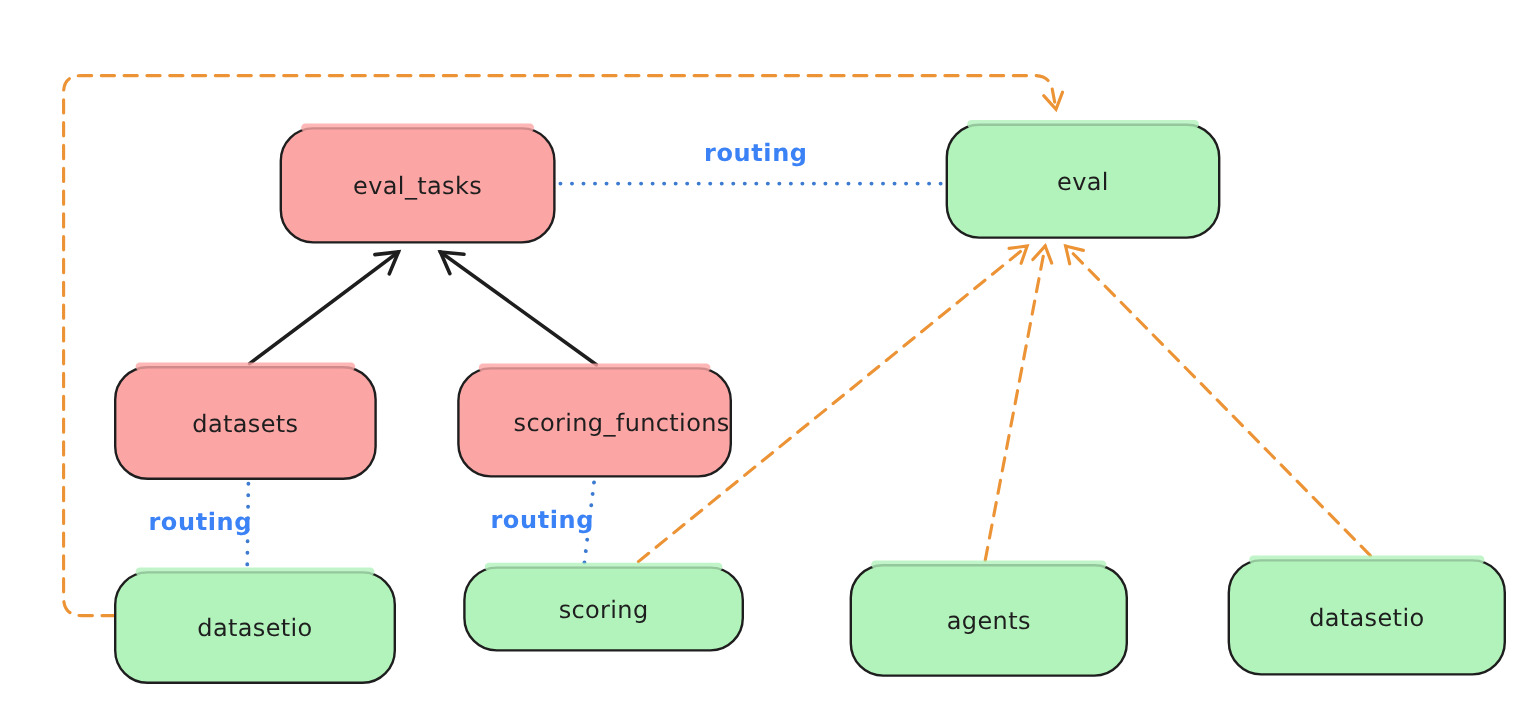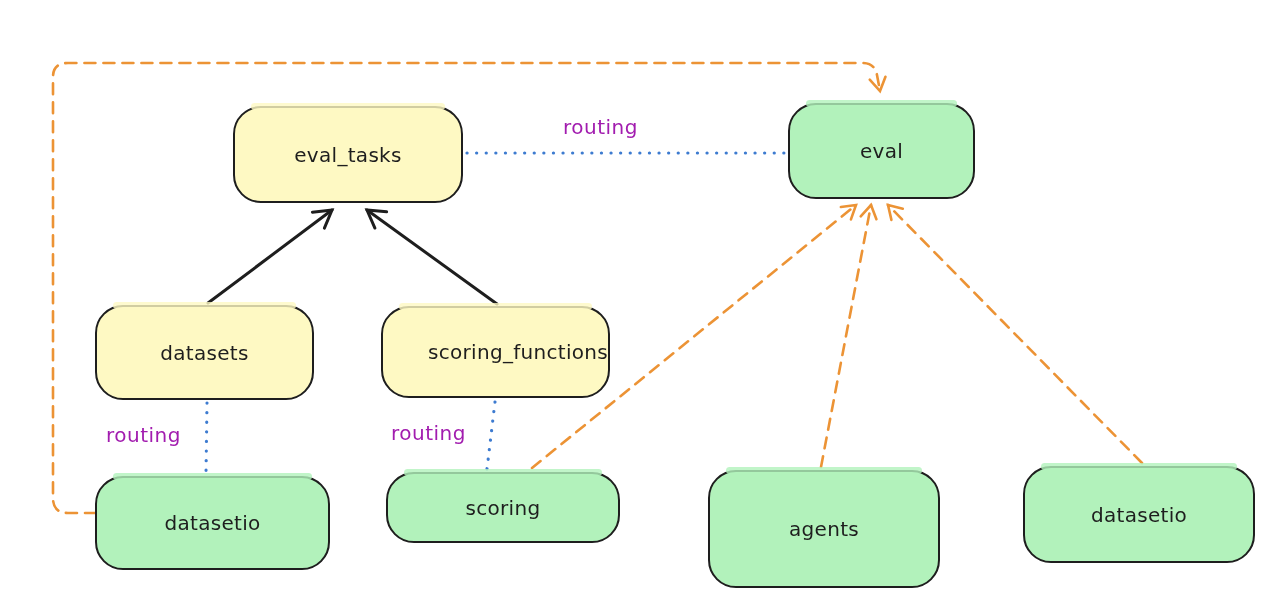--- a/index.html
+++ b/index.html
@@ -7,31 +7,31 @@
     position:relative;width:1280px;height:596px;background:#ffffff;
     font-family:"DejaVu Sans","Liberation Sans",sans-serif;overflow:hidden;
   }
   svg.wires{position:absolute;left:0;top:0;width:1280px;height:596px;}
   .node{
     position:absolute;box-sizing:border-box;
     display:flex;align-items:center;justify-content:center;
     border:2.5px solid #1e1e1e;border-radius:28px;
     font-size:20px;color:#1e1e1e;letter-spacing:.3px;
   }
-  .node.blue{background:#fef9c3;}
+  .node.blue{background:#fca5a5;}
   .node.green{background:#b2f2bb;}
   
   .node::after{
     content:"";position:absolute;left:16px;right:16px;top:-5px;height:7px;
     background:inherit;border-radius:8px;opacity:.8;
   }
   .node-label{position:relative;}
   .edge-label{
-    position:absolute;color:#a21caf;font-size:20px;font-weight:normal;
-    text-align:left;letter-spacing:.5px;
+    position:absolute;color:#3b82f6;font-size:20px;font-weight:bold;
+    text-align:right;letter-spacing:.5px;
   }
 </style>
 </head>
 <body>
 
 <div class="canvas">
 
   <svg class="wires" viewBox="0 0 1280 596">
     <defs>
       <marker id="ah-black" markerUnits="userSpaceOnUse" markerWidth="44" markerHeight="44" viewBox="-22 -22 44 44" refX="0" refY="0" orient="auto">
@@ -52,41 +52,41 @@
     <path d="M 96 513 L 68 513 Q 53 513 53 498 L 53 77 Q 53 63 68 63 L 862 63 Q 875 63 877 75 L 880 91" fill="none" stroke="#ec9335" stroke-width="2.6" stroke-dasharray="11 8" stroke-linecap="round" marker-end="url(#ah-orange)"></path>
     <path d="M 532 468 L 856 205" fill="none" stroke="#ec9335" stroke-width="2.6" stroke-dasharray="11 8" stroke-linecap="round" marker-end="url(#ah-orange)"></path>
     <path d="M 821 467 L 871 205" fill="none" stroke="#ec9335" stroke-width="2.6" stroke-dasharray="11 8" stroke-linecap="round" marker-end="url(#ah-orange)"></path>
     <path d="M 1142 463 L 888 205" fill="none" stroke="#ec9335" stroke-width="2.6" stroke-dasharray="11 8" stroke-linecap="round" marker-end="url(#ah-orange)"></path>
   </svg>
 
   <div class="node blue" style="left:233px;top:106px;width:230px;height:97px;">
     <span class="node-label">eval_tasks</span>
   </div>
 
-  <div class="node green" style="left:788px;top:103px;width:187px;height:96px;">
+  <div class="node green" style="left:788px;top:103px;width:229px;height:96px;">
     <span class="node-label">eval</span>
   </div>
 
   <div class="node blue" style="left:95px;top:305px;width:219px;height:95px;">
     <span class="node-label">datasets</span>
   </div>
 
   <div class="node blue" style="left:381px;top:306px;width:229px;height:92px;padding-left:45px;">
     <span class="node-label">scoring_functions</span>
   </div>
 
   <div class="node green" style="left:95px;top:476px;width:235px;height:94px;">
     <span class="node-label">datasetio</span>
   </div>
 
   <div class="node green" style="left:386px;top:472px;width:234px;height:71px;">
     <span class="node-label">scoring</span>
   </div>
 
-  <div class="node green" style="left:708px;top:470px;width:232px;height:118px;">
+  <div class="node green" style="left:708px;top:470px;width:232px;height:94px;">
     <span class="node-label">agents</span>
   </div>
 
   <div class="node green" style="left:1023px;top:466px;width:232px;height:97px;">
     <span class="node-label">datasetio</span>
   </div>
 
   <div class="edge-label" style="left:563px;top:115px;width:110px;">routing</div>
 
   <div class="edge-label" style="left:106px;top:423px;width:104px;">routing</div>

